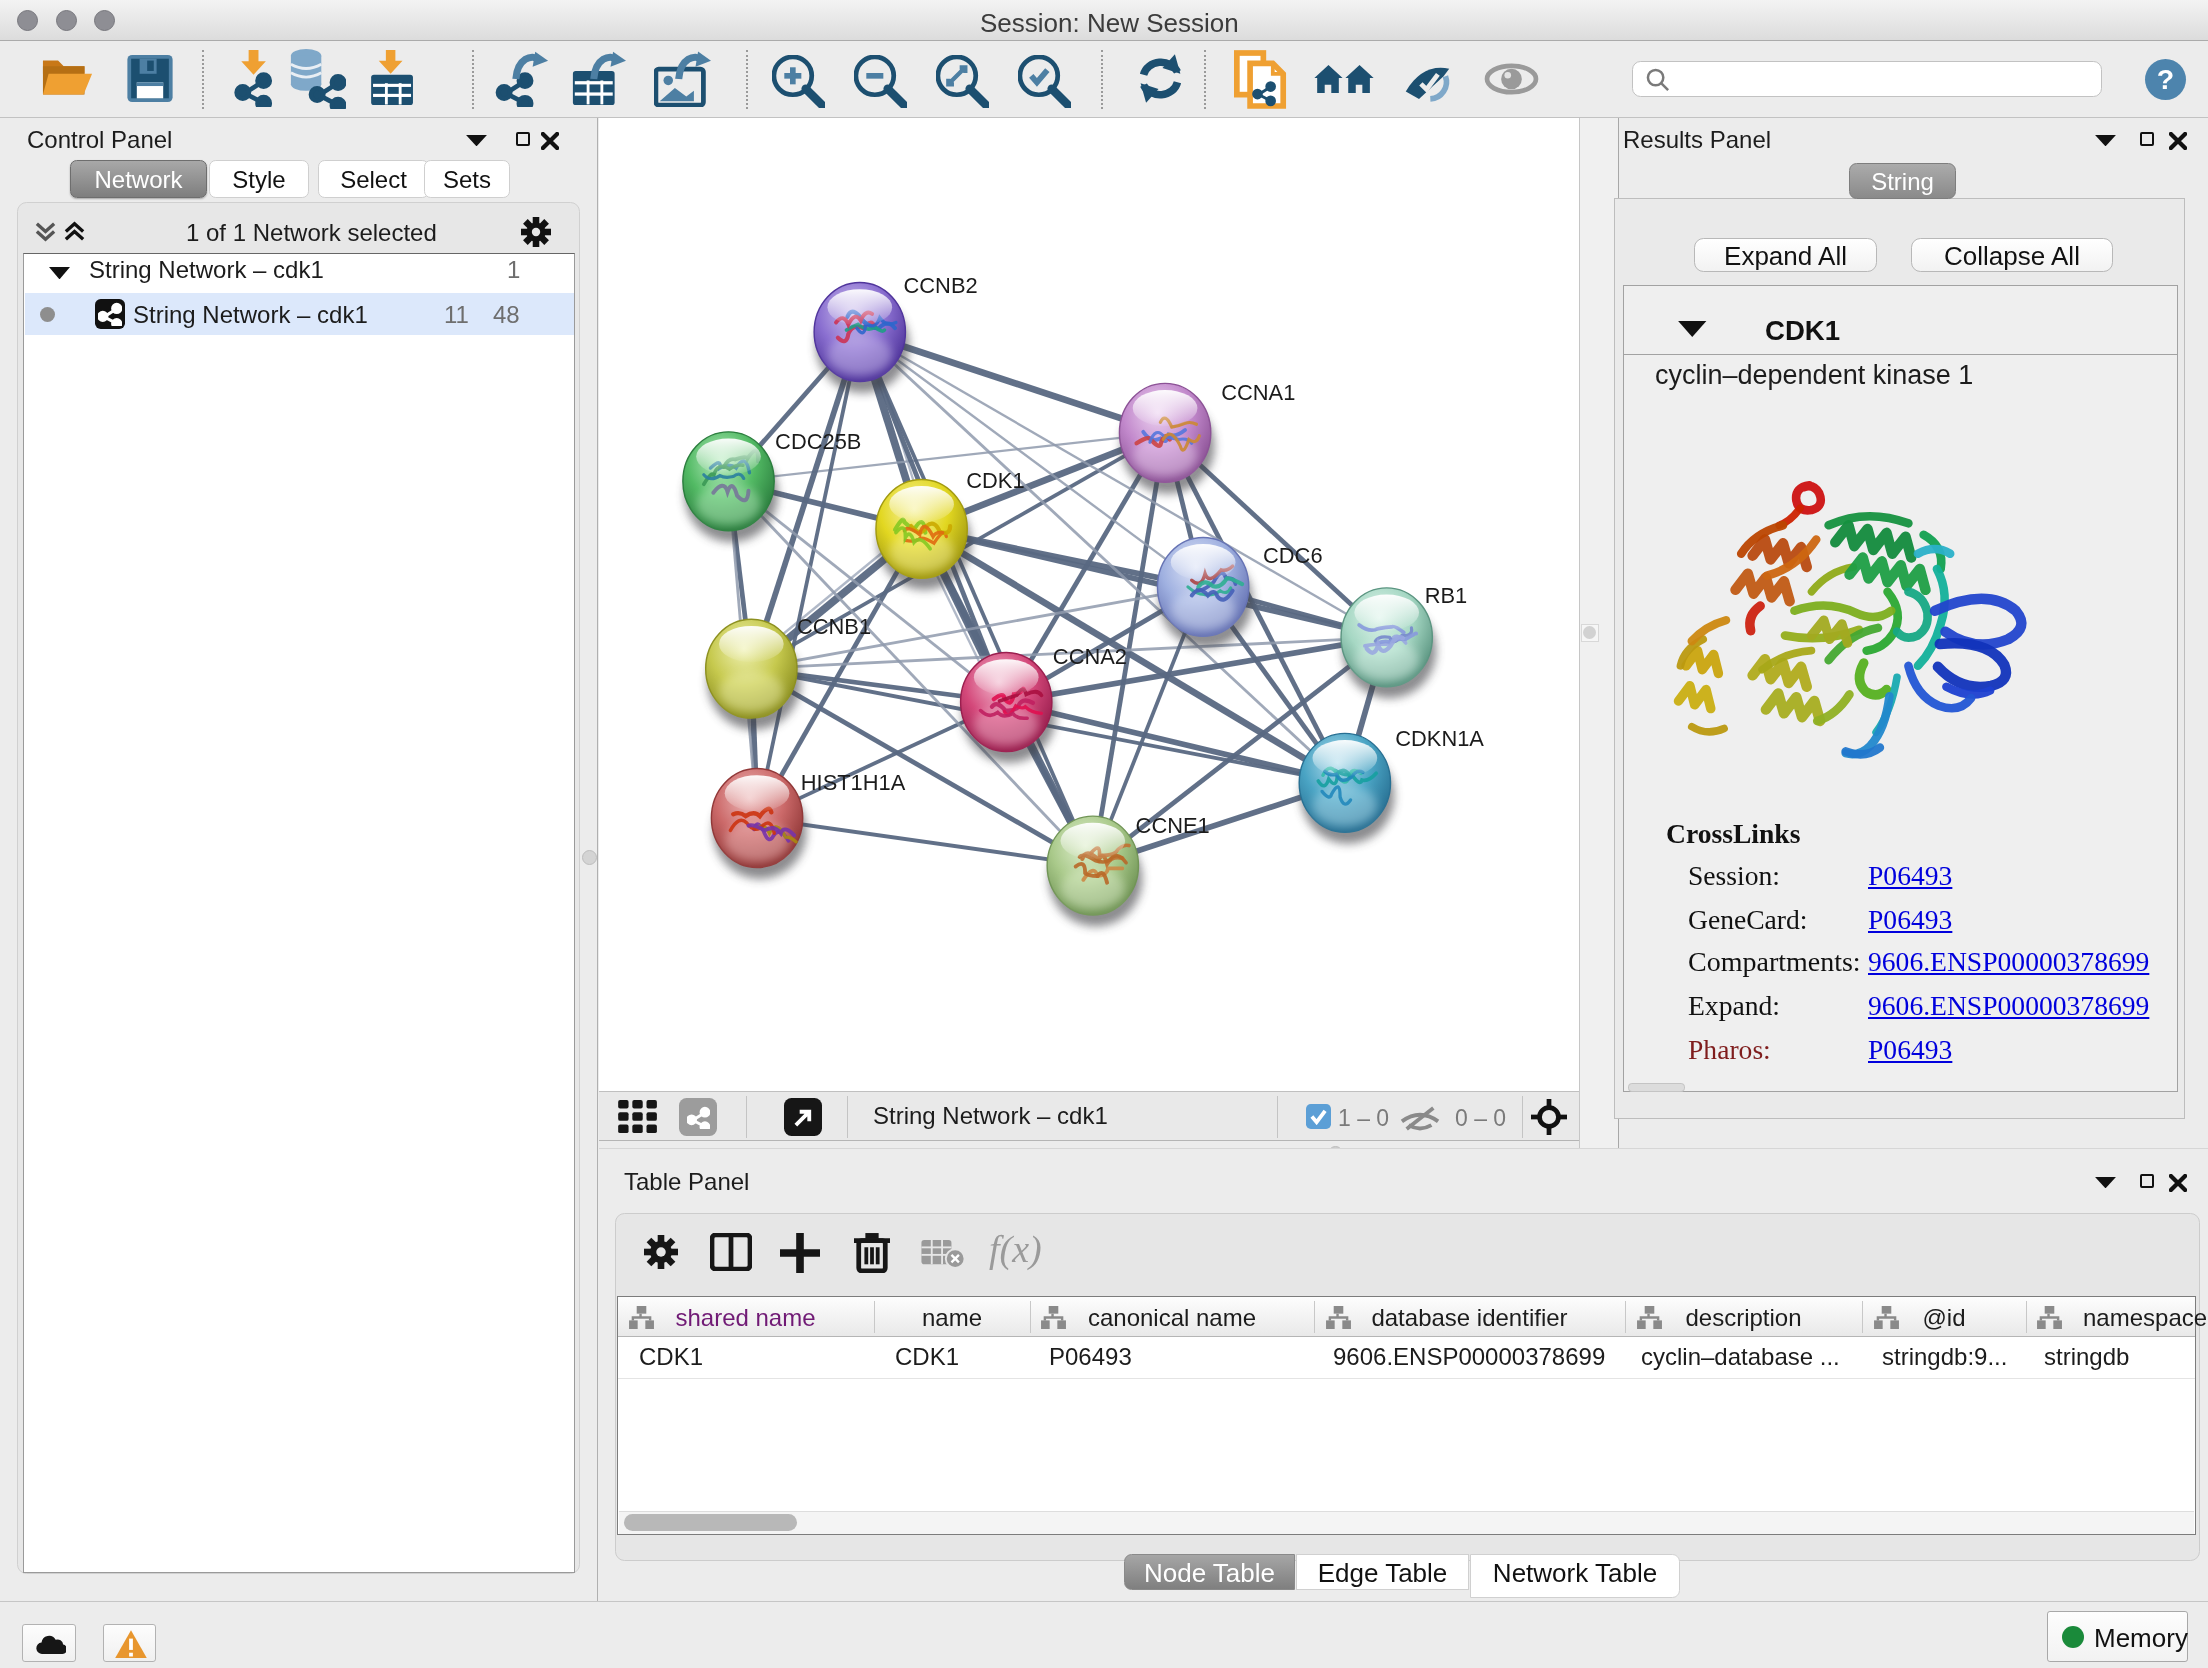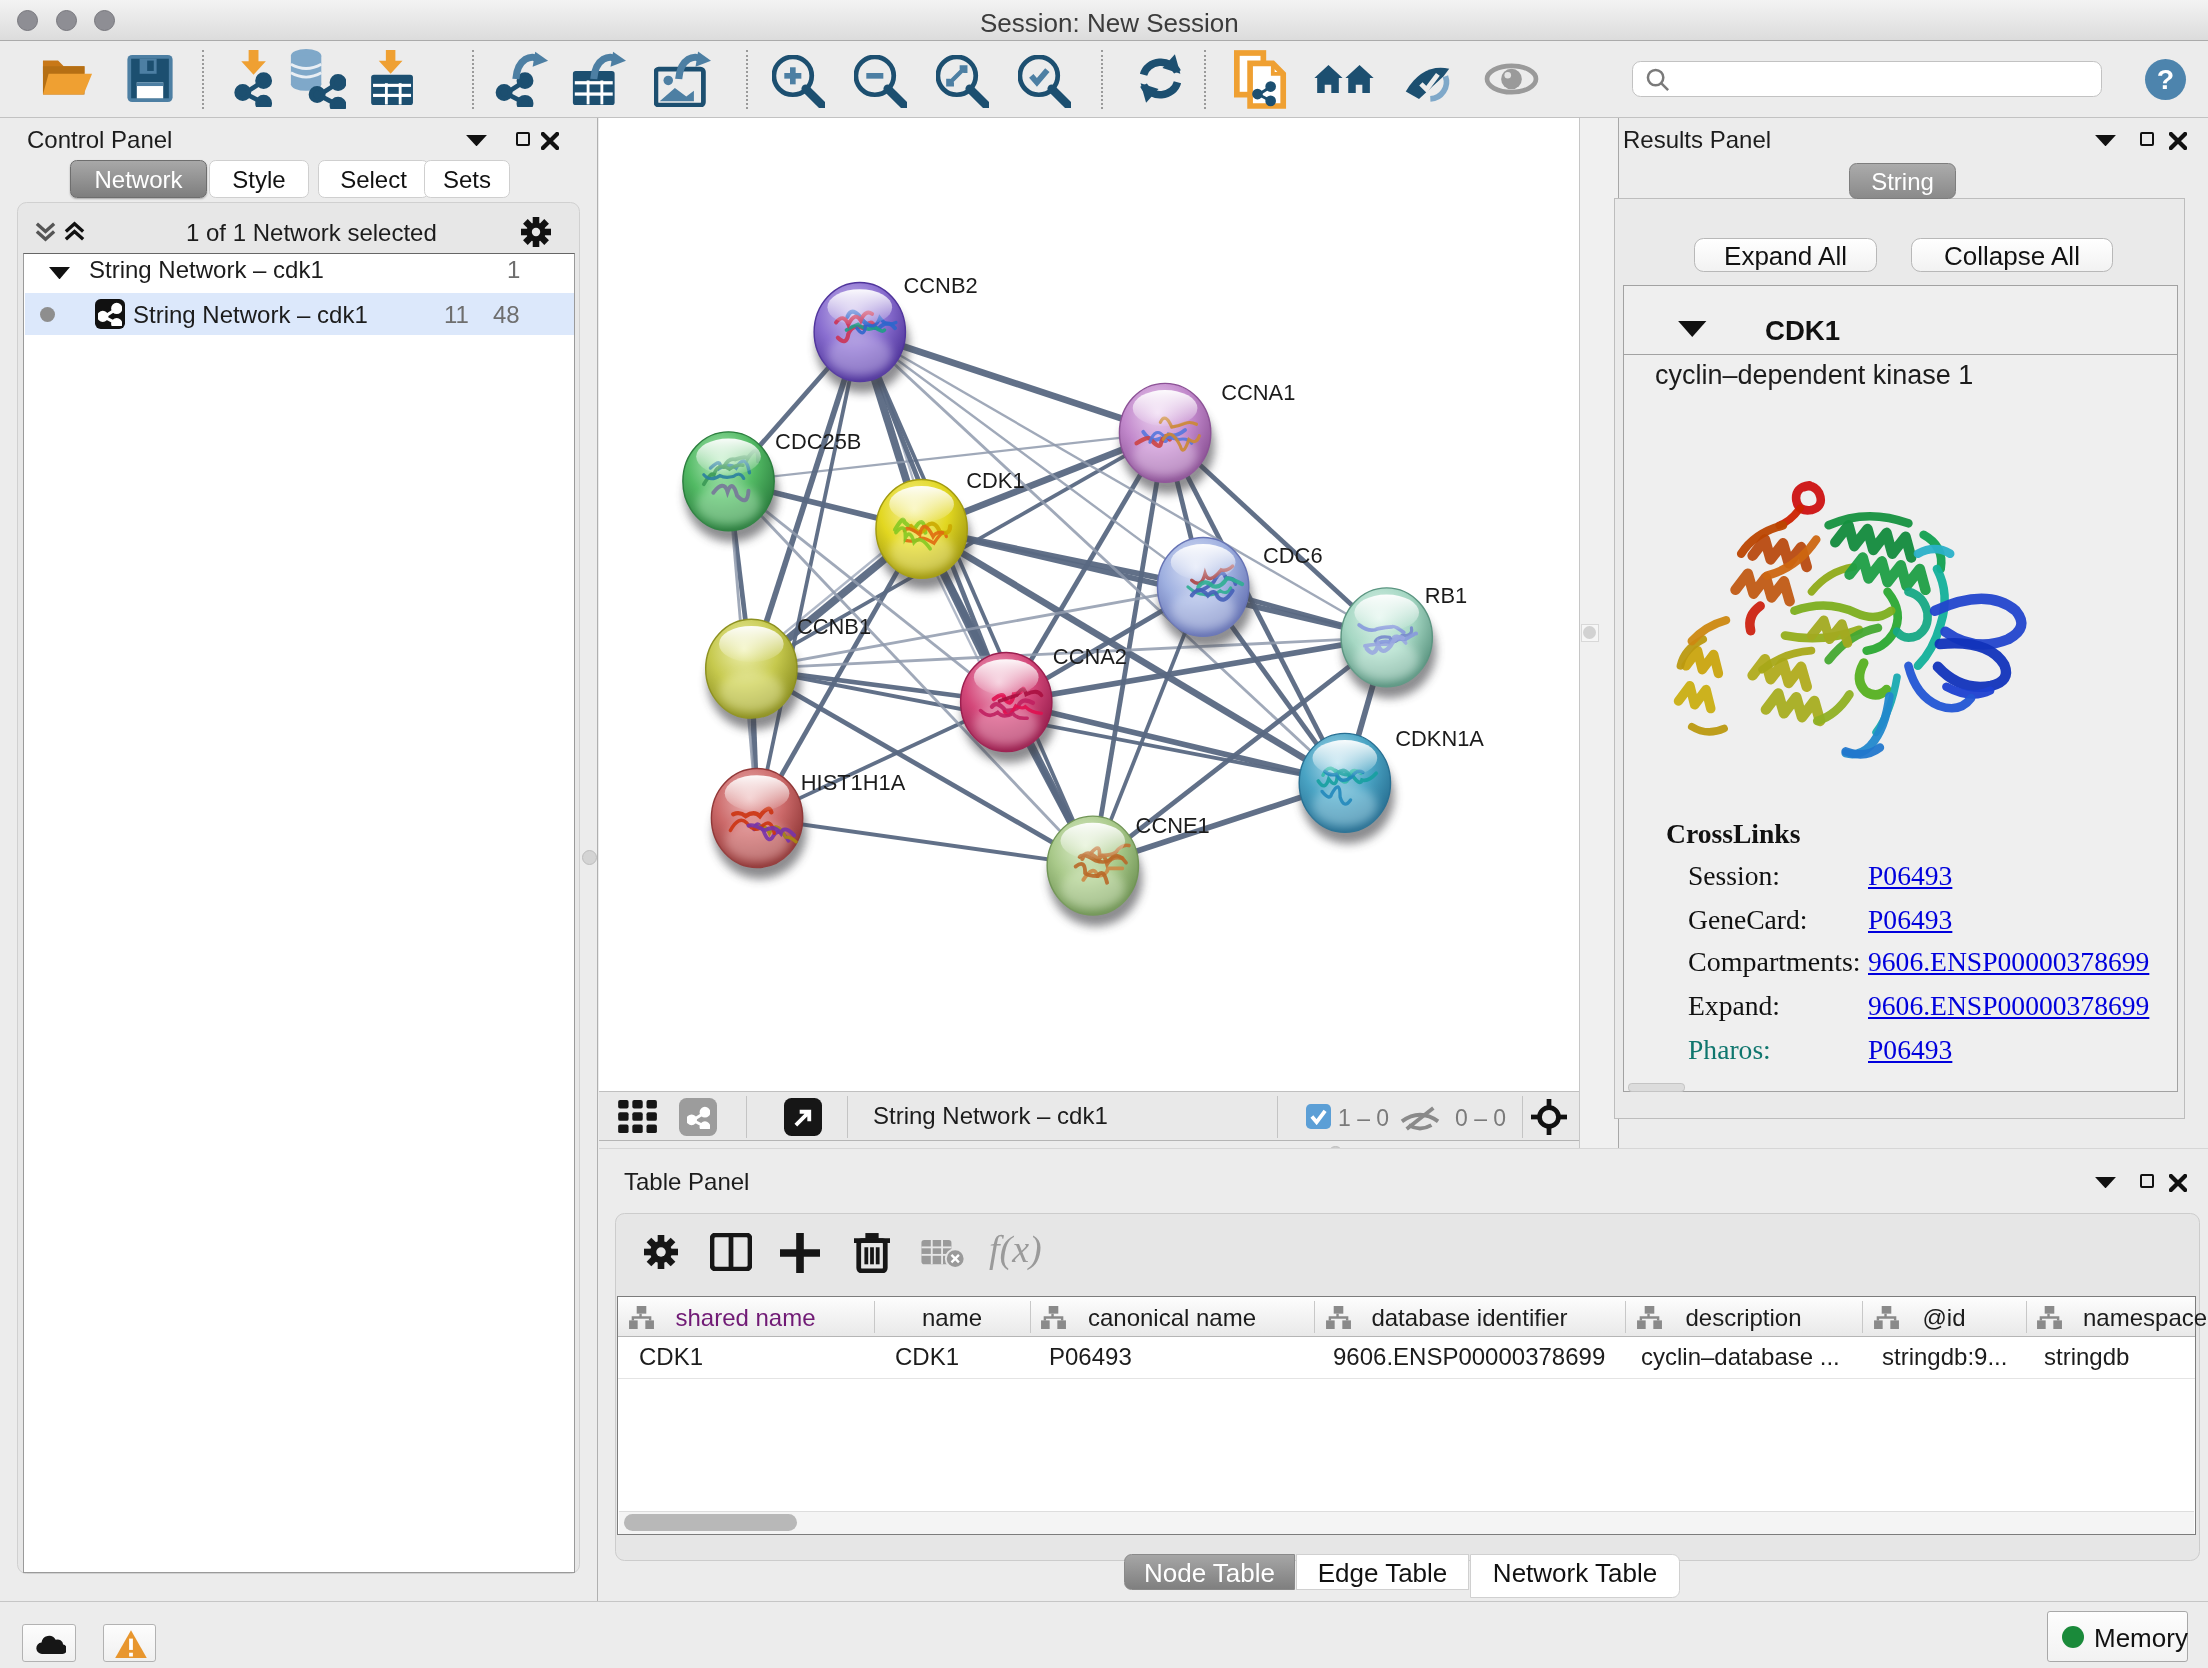--- a/index.html
+++ b/index.html
@@ -596,21 +596,21 @@
   </svg>
 <div style="position:absolute;left:1666px;top:818px;font-size:27.6px;color:#111;white-space:nowrap;font-family:'Liberation Serif',serif;font-weight:700;">CrossLinks</div>
 <div style="position:absolute;left:1688px;top:860px;font-size:27.6px;color:#111;white-space:nowrap;font-family:'Liberation Serif',serif;">Session:</div>
 <div style="position:absolute;left:1868px;top:860px;font-size:27.6px;color:#0000dd;white-space:nowrap;font-family:'Liberation Serif',serif;text-decoration:underline;">P06493</div>
 <div style="position:absolute;left:1688px;top:904px;font-size:27.6px;color:#111;white-space:nowrap;font-family:'Liberation Serif',serif;">GeneCard:</div>
 <div style="position:absolute;left:1868px;top:904px;font-size:27.6px;color:#0000dd;white-space:nowrap;font-family:'Liberation Serif',serif;text-decoration:underline;">P06493</div>
 <div style="position:absolute;left:1688px;top:946px;font-size:28px;color:#111;white-space:nowrap;font-family:'Liberation Serif',serif;">Compartments:</div>
 <div style="position:absolute;left:1868px;top:946px;font-size:27.6px;color:#0000dd;white-space:nowrap;font-family:'Liberation Serif',serif;text-decoration:underline;">9606.ENSP00000378699</div>
 <div style="position:absolute;left:1688px;top:990px;font-size:27.6px;color:#111;white-space:nowrap;font-family:'Liberation Serif',serif;">Expand:</div>
 <div style="position:absolute;left:1868px;top:990px;font-size:27.6px;color:#0000dd;white-space:nowrap;font-family:'Liberation Serif',serif;text-decoration:underline;">9606.ENSP00000378699</div>
-<div style="position:absolute;left:1688px;top:1034px;font-size:27.6px;color:#0f766e;white-space:nowrap;font-family:'Liberation Serif',serif;">Pharos:</div>
+<div style="position:absolute;left:1688px;top:1034px;font-size:27.6px;color:#7f1d1d;white-space:nowrap;font-family:'Liberation Serif',serif;">Pharos:</div>
 <div style="position:absolute;left:1868px;top:1034px;font-size:27.6px;color:#0000dd;white-space:nowrap;font-family:'Liberation Serif',serif;text-decoration:underline;">P06493</div>
 <div style="position:absolute;left:1628px;top:1083px;width:57px;height:8.6px;background:#dcdcdc;border:1px solid #c4c4c4;border-radius:3.8px;"></div>
 <div style="position:absolute;left:1581px;top:624px;width:18px;height:18px;background:#f6f6f6;border:1px solid #d8d8d8;"></div>
 <div style="position:absolute;left:1583px;top:626px;width:13.3px;height:13.3px;border-radius:50%;background:#d2d2d2;"></div>
 <div style="position:absolute;left:599px;top:1148px;width:1609px;height:453px;background:#ececec;border-top:1px solid #d6d6d6;"></div>
 <div style="position:absolute;left:624px;top:1168px;font-size:24px;color:#1c1c1c;white-space:nowrap;">Table Panel</div>
 <svg style="position:absolute;left:2095px;top:1177px" width="21" height="11.4" viewBox="0 0 22 12" xmlns="http://www.w3.org/2000/svg">
     <path d="M0,0 h22 l-11,12 Z" fill="#111"></path>
   </svg>
 <div style="position:absolute;left:2140px;top:1174px;width:14.3px;height:14.3px;border:2.4px solid #111;border-radius:1.9px;"></div>

